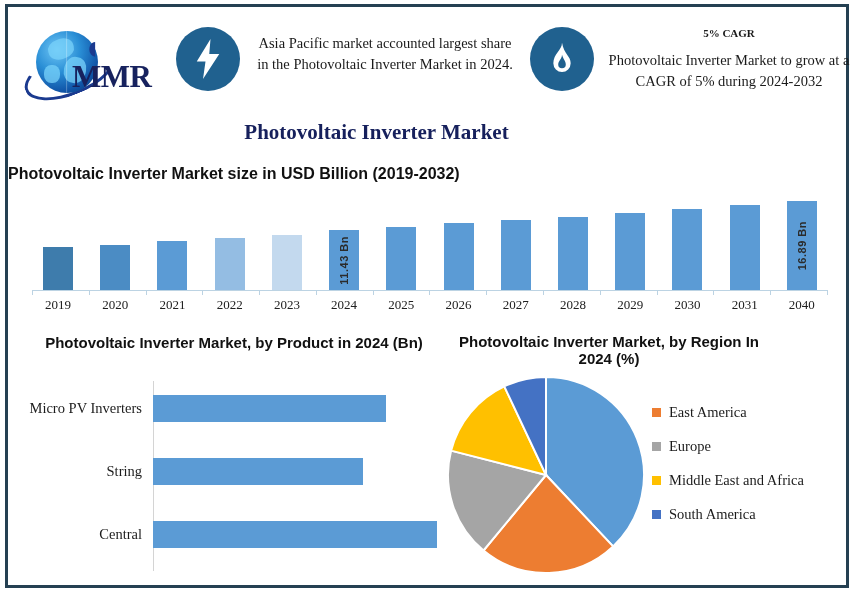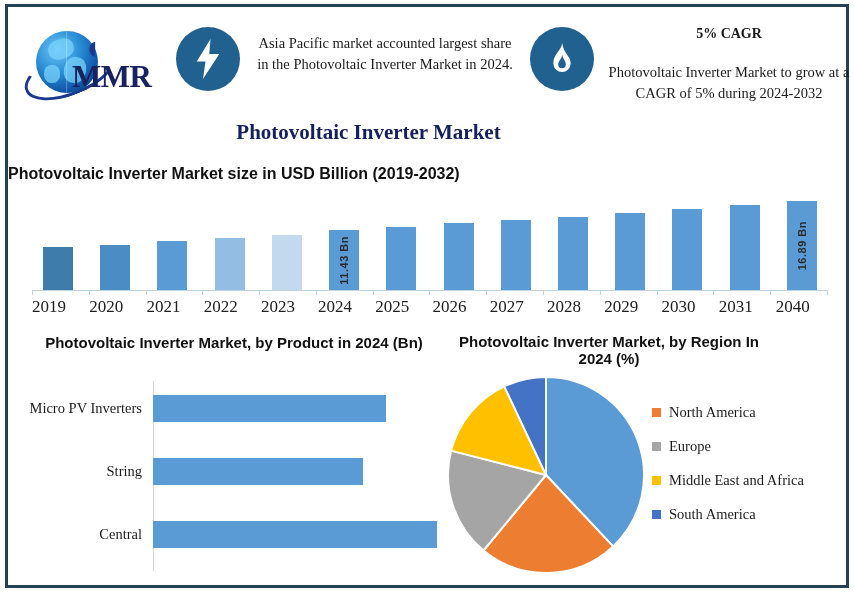--- a/index.html
+++ b/index.html
@@ -68,25 +68,25 @@
   #icon-flame { left: 522px; top: 20px; }
 
   .htext {
     position: absolute;
     font-family: "Liberation Serif", serif;
     font-size: 14.5px; line-height: 21px; color: #1a1a1a;
     text-align: center;
   }
   #htext1 { left: 246px; top: 26px; width: 262px; }
   #htext2 { left: 596px; top: 16px; width: 250px; }
-  #htext2 .cagr { display: block; font-weight: bold; font-size: 14px; margin-bottom: 18px; }
+  #htext2 .cagr { display: block; font-weight: bold; font-size: 11px; margin-bottom: 6px; }
 
   
   #main-title {
-    position: absolute; left: 0; top: 113px; width: 721px;
+    position: absolute; left: 8px; top: 113px; width: 721px;
     text-align: center;
     font-family: "Liberation Serif", serif;
     font-size: 21px; font-weight: bold; color: #16205c;
   }
 
   
   #barchart { position: absolute; left: 0; top: 158px; width: 838px; height: 150px; }
   #bar-title {
     position: absolute; left: 0; top: 0; width: 838px; text-align: left;
     font-size: 16px; font-weight: bold; color: #111;
@@ -112,22 +112,22 @@
   #bar-ticks {
     position: absolute; left: 24px; top: 125px; width: 796px; height: 5px;
     display: flex; justify-content: space-between;
   }
   #bar-ticks i { display: block; width: 1px; height: 5px; background: #bcd3e3; }
   #bar-years {
     position: absolute; left: 24px; top: 132px; width: 796px;
     display: flex; justify-content: space-between;
   }
   #bar-years span {
-    width: 52px; 
-    font-family: "Liberation Serif", serif; font-size: 17px; color: #202020;
+    width: 52px; text-align: center;
+    font-family: "Liberation Serif", serif; font-size: 13px; color: #202020;
   }
 
   
   #hbar { position: absolute; left: 16px; top: 326px; width: 420px; height: 246px; }
   #hbar-title {
     position: absolute; left: 0; top: 0; width: 420px; text-align: center;
     font-size: 15px; font-weight: bold; color: #111; line-height: 20px;
   }
   #hbar-plot { position: absolute; left: 0; top: 48px; width: 420px; height: 190px; }
   #hbar-axis {
@@ -310,21 +310,21 @@
     <svg id="pie-svg" width="200" height="200" viewBox="0 0 200 200">
         <path d="M100,100 L100,2 A98,98 0 0,1 167.0856163810115,171.43892548729832 Z" fill="#5B9BD5" stroke="#ffffff" stroke-width="2"></path>
         <path d="M100,100 L167.0856163810115,171.43892548729832 A98,98 0 0,1 37.532449004628376,175.5102977920273 Z" fill="#ED7D31" stroke="#ffffff" stroke-width="2"></path>
         <path d="M100,100 L37.532449004628376,175.5102977920273 A98,98 0 0,1 5.078850209394162,75.62839105784417 Z" fill="#A5A5A5" stroke="#ffffff" stroke-width="2"></path>
         <path d="M100,100 L5.078850209394162,75.62839105784417 A98,98 0 0,1 58.273629426622925,11.326948858330056 Z" fill="#FFC000" stroke="#ffffff" stroke-width="2"></path>
         <path d="M100,100 L58.273629426622925,11.326948858330056 A98,98 0 0,1 100.00000000000007,2 Z" fill="#4472C4" stroke="#ffffff" stroke-width="2"></path>
       </svg>
     <div id="pie-legend">
         <div class="lrow">
           <span class="sw" style="background: rgb(237, 125, 49);"></span>
-          <span class="ltx">North America</span>
+          <span class="ltx">East America</span>
         </div>
         <div class="lrow">
           <span class="sw" style="background: rgb(165, 165, 165);"></span>
           <span class="ltx">Europe</span>
         </div>
         <div class="lrow">
           <span class="sw" style="background: rgb(255, 192, 0);"></span>
           <span class="ltx">Middle East and Africa</span>
         </div>
         <div class="lrow">

